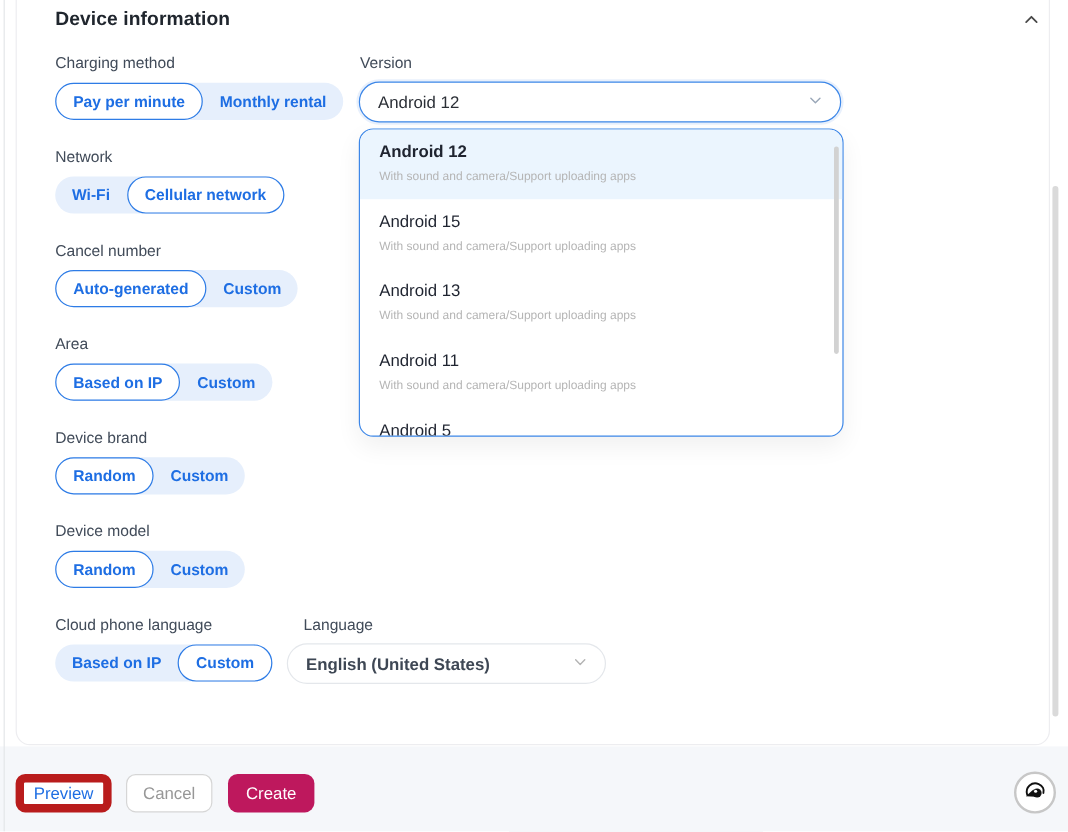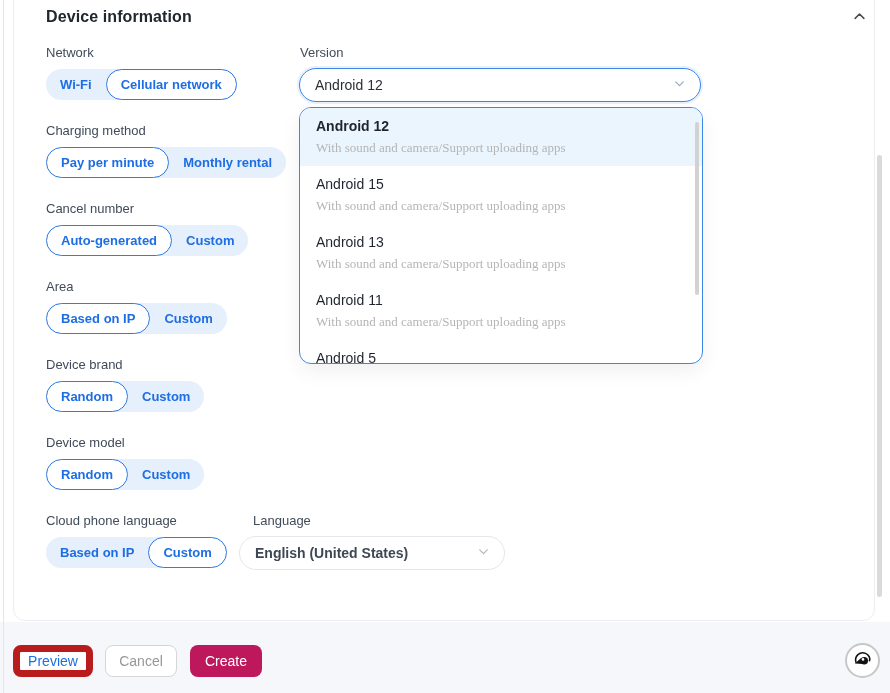--- a/index.html
+++ b/index.html
@@ -33,21 +33,21 @@
   .language-label { position:absolute; left:239px; top:528px; line-height:15px; }
   .language-select { left:225px; top:551px; width:266px; border:1px solid #e4e7eb; color:#3e4754;font-weight:bold; }
 
   .dropdown { position:absolute; left:285px; top:122px; width:404px; height:257px; background:#fff;
               border:1px solid #3d87e8; border-radius:12px; overflow:hidden;
               box-shadow:0 8px 20px rgba(0,0,0,.06); z-index:4; }
   .dd-item { height:58px; padding:9px 16px 0 16px; cursor:pointer; }
   .dd-item.hl { background:#ebf5fe; }
   .dd-title { font-size:14px; color:#1f2430; line-height:19px; }
   .dd-item.hl .dd-title { font-weight:700; }
-  .dd-sub { font-size:13px; color:#b5b5b5; line-height:18px; margin-top:3px; white-space:nowrap;font-family:Liberation Serif, serif; }
+  .dd-sub { font-size:10px; color:#b5b5b5; line-height:18px; margin-top:3px; white-space:nowrap; }
   .dd-scrollbar { position:absolute; right:3px; top:14px; width:4px; height:173px; background:#d2d2d2; border-radius:2px; }
 
   .footer { position:absolute; left:0; top:622px; width:890px; height:71px; background:#f5f7fa; }
   .btn { position:absolute; top:645px; height:32px; border-radius:8px; font-size:14px; font-family:inherit; cursor:pointer; background:#fff; }
   .btn-preview { left:13px; width:80px; border:7px solid #b91c1c; color:#1e6ee3; }
   .btn-cancel  { left:105px; width:72px; border:1px solid #d6d6d6; color:#979797; }
   .btn-create  { left:190px; width:72px; border:none; background:#be185d; color:#fff; }
 
   .fab { position:absolute; left:845px; top:643px; width:35px; height:35px; border-radius:50%;
          background:#fff; border:2px solid #c7c7c7; display:flex; align-items:center; justify-content:center; cursor:pointer; z-index:6; }
@@ -67,27 +67,27 @@
 
     <button class="collapse-btn">
       <span>
         <svg width="15" height="15" viewBox="0 0 24 24">
             <path d="M5 15 L12 8 L19 15" fill="none" stroke="#4a4a4a" stroke-width="2.4" stroke-linecap="round" stroke-linejoin="round"></path>
           </svg>
       </span>
     </button>
 
     <div class="fields">
+        <div class="field"><div class="field-label">Charging method</div><div class="seg">
+            <button class="seg-opt sel">Pay per minute</button>
+            <button class="seg-opt">Monthly rental</button>
+          </div></div>
         <div class="field"><div class="field-label">Network</div><div class="seg">
             <button class="seg-opt">Wi-Fi</button>
             <button class="seg-opt sel">Cellular network</button>
-          </div></div>
-        <div class="field"><div class="field-label">Charging method</div><div class="seg">
-            <button class="seg-opt sel">Pay per minute</button>
-            <button class="seg-opt">Monthly rental</button>
           </div></div>
         <div class="field"><div class="field-label">Cancel number</div><div class="seg">
             <button class="seg-opt sel">Auto-generated</button>
             <button class="seg-opt">Custom</button>
           </div></div>
         <div class="field"><div class="field-label">Area</div><div class="seg">
             <button class="seg-opt sel">Based on IP</button>
             <button class="seg-opt">Custom</button>
           </div></div>
         <div class="field"><div class="field-label">Device brand</div><div class="seg">

